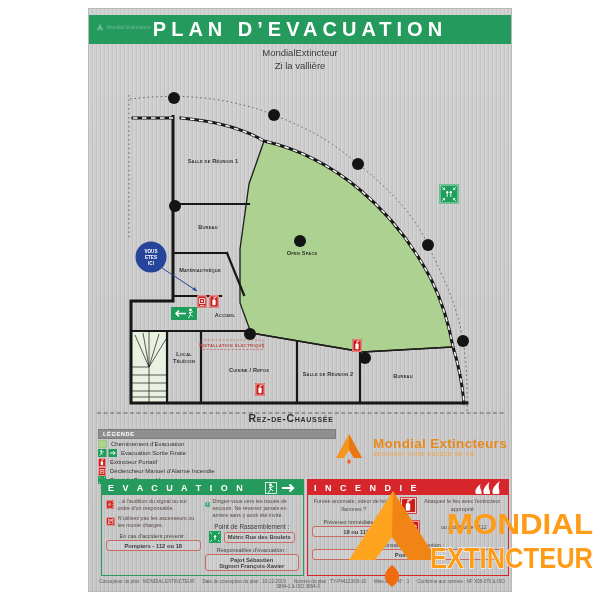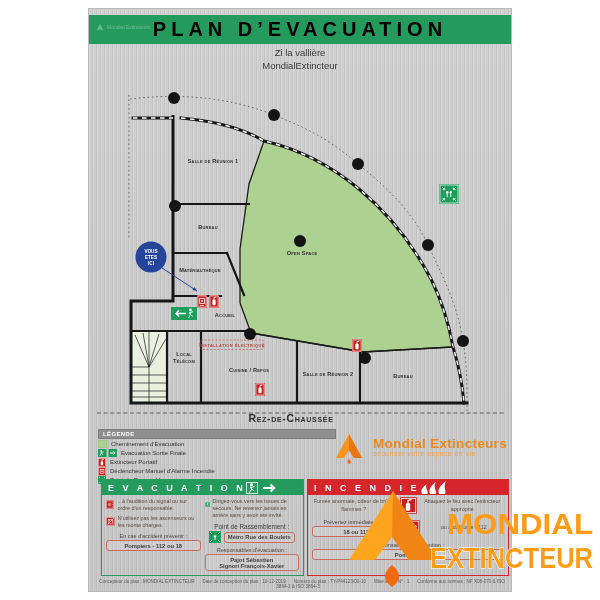--- a/index.html
+++ b/index.html
@@ -6,21 +6,21 @@
   .stage{position:relative;width:600px;height:600px;background:#fff;overflow:hidden;
          font-family:"Liberation Sans",sans-serif;}
   .poster{position:absolute;left:88px;top:8px;width:424px;height:584px;
           border:1px solid #b9b9b9;box-sizing:border-box;
           background:
             repeating-linear-gradient(90deg, rgba(255,255,255,.16) 0 1px, rgba(0,0,0,0) 1px 3px, rgba(0,0,0,.055) 3px 4px),
             linear-gradient(#d0d0d0,#c6c6c6);}
   
   .hbar{position:absolute;left:0;top:6px;width:100%;height:29px;background:#249a5d;
         display:flex;align-items:center;justify-content:center;}
-  .hbar .title{color:#000000;font-weight:bold;font-size:20px;letter-spacing:5px;}
+  .hbar .title{color:#ffffff;font-weight:bold;font-size:20px;letter-spacing:5px;}
   .wmark{position:absolute;left:7px;top:8px;display:flex;align-items:center;gap:3px;opacity:.32;color:#fff;font-size:5px;}
   .addr{position:absolute;left:0;top:38px;width:100%;text-align:center;color:#3a3a3a;
         font-size:9.5px;line-height:12.5px;}
   
   .plan{position:absolute;left:0;top:80px;width:424px;height:335px;}
   .w3{stroke:#171717;stroke-width:3;fill:none;stroke-linecap:square}
   .w2{stroke:#171717;stroke-width:2.2;fill:none;stroke-linecap:square}
   .w1{stroke:#1d1d1b;stroke-width:1.5;fill:none}
   .wd{stroke:#fff;stroke-width:1.5;fill:none;stroke-dasharray:4.5 4.5}
   .prop{stroke:#5c5c5c;stroke-width:.9;fill:none;stroke-dasharray:1.6 2.8}
@@ -36,21 +36,21 @@
   .lg-row{display:flex;align-items:center;gap:4px;margin-top:1.4px;height:7.6px;}
   .lg-row span{font-size:6px;color:#333;}
   
   .brand{position:absolute;left:244px;top:421px;display:flex;align-items:center;gap:4px;}
   .brand .bt1{font-size:13.5px;font-weight:bold;color:#e8881d;letter-spacing:.3px;line-height:13px;}
   .brand .bt2{font-size:7px;color:#f0a44e;letter-spacing:.4px;}
   
   .panel{position:absolute;top:470px;height:97px;box-sizing:border-box;}
   .panel.evac{left:12px;width:203px;border:1px solid #2b9a5c;}
   .panel.inc{left:218px;width:202px;border:1px solid #d6252b;}
-  .p-head{height:15px;display:flex;align-items:center;padding:0 6px;}
+  .p-head{height:15px;display:flex;align-items:center;justify-content:space-between;padding:0 6px;}
   .p-head.green{background:#249a5d;}
   .p-head.red{background:#d6252b;}
   .p-title{color:#fff;font-weight:bold;font-size:9px;letter-spacing:3px;}
   .p-body{display:flex;gap:4px;padding:3px 4px;}
   .col{flex:1;display:flex;flex-direction:column;gap:3px;}
   .inst{display:flex;gap:3px;align-items:flex-start;}
   .inst p{margin:0;font-size:5.4px;line-height:1.3;color:#5a4b45;}
   .lab{font-size:5.5px;color:#4c4440;text-align:center;margin:1px 0 1px;}
   .lab.big{font-size:6.4px;color:#3e3b38;}
   .vbox{border:1px solid #c96b60;border-radius:3px;padding:1.5px 3px;font-size:5.8px;font-weight:bold;
@@ -74,22 +74,22 @@
       <div class="wmark">
         <svg width="8" height="8" viewBox="0 0 10 10">
           <path d="M1 9 L5 1 L9 9 L6.4 9 L5 6.8 L3.6 9 Z" fill="#fff"></path>
         </svg>
         <span>Mondial Extincteurs</span>
       </div>
       <span class="title">PLAN D’EVACUATION</span>
     </div>
 
     <div class="addr">
+      <div>MondialExtincteur</div>
       <div>Zi la vallière</div>
-      <div>MondialExtincteur</div>
     </div>
 
     <svg class="plan" viewBox="0 0 424 335">
 
       <path class="prop" d="M 40 6 V 150"></path>
       <path class="prop" d="M 41 10 C 90 4,140 8,185 26 C 230 44,245 55,269 75 C 300 100,325 125,339 156 C 355 190,368 215,374 252 C 378 275,378 295,378 322"></path>
       <path class="dash" d="M 8 324 H 416"></path>
 
       <path d="M 175 52 C 245 68,305 120,342 190 C 352 210,360 236,364 258 L 274 263 L 162 244 L 151 214 L 151 160 L 160 95 Z" fill="#acd190" stroke="#1d1d1b" stroke-width="1.3"></path>
 

